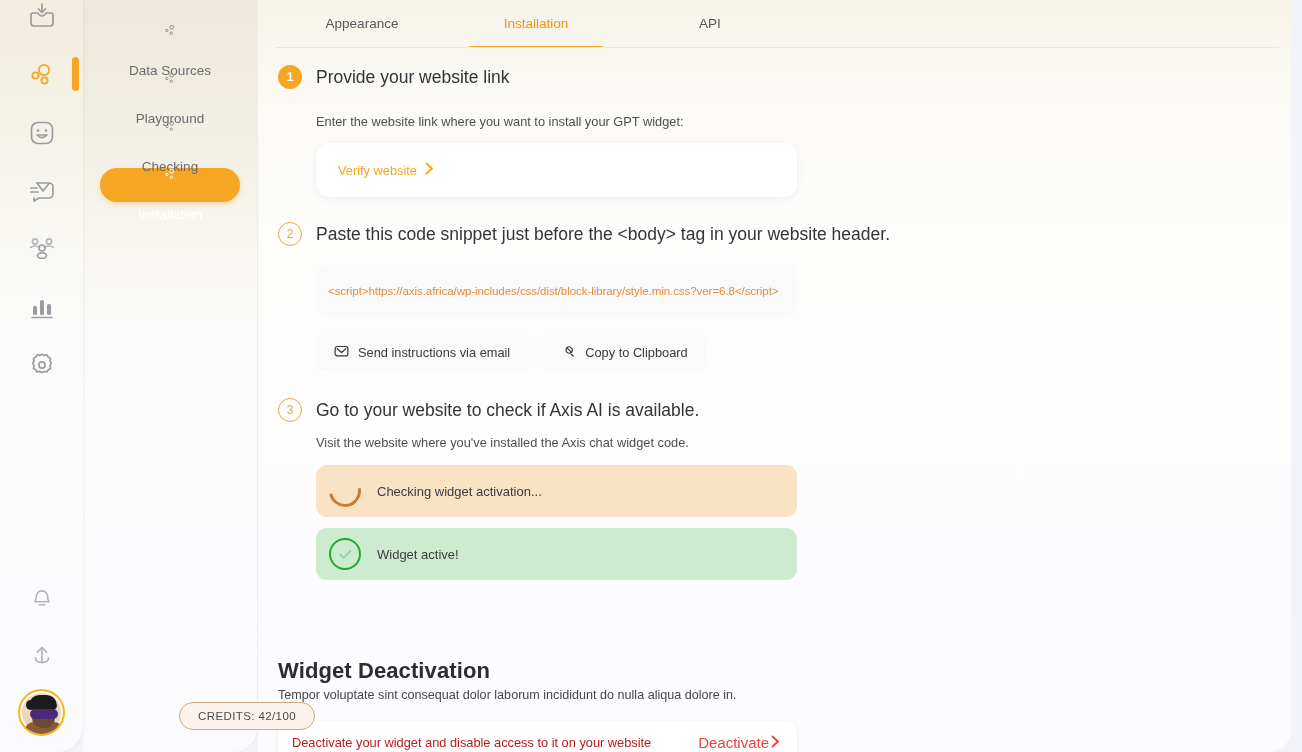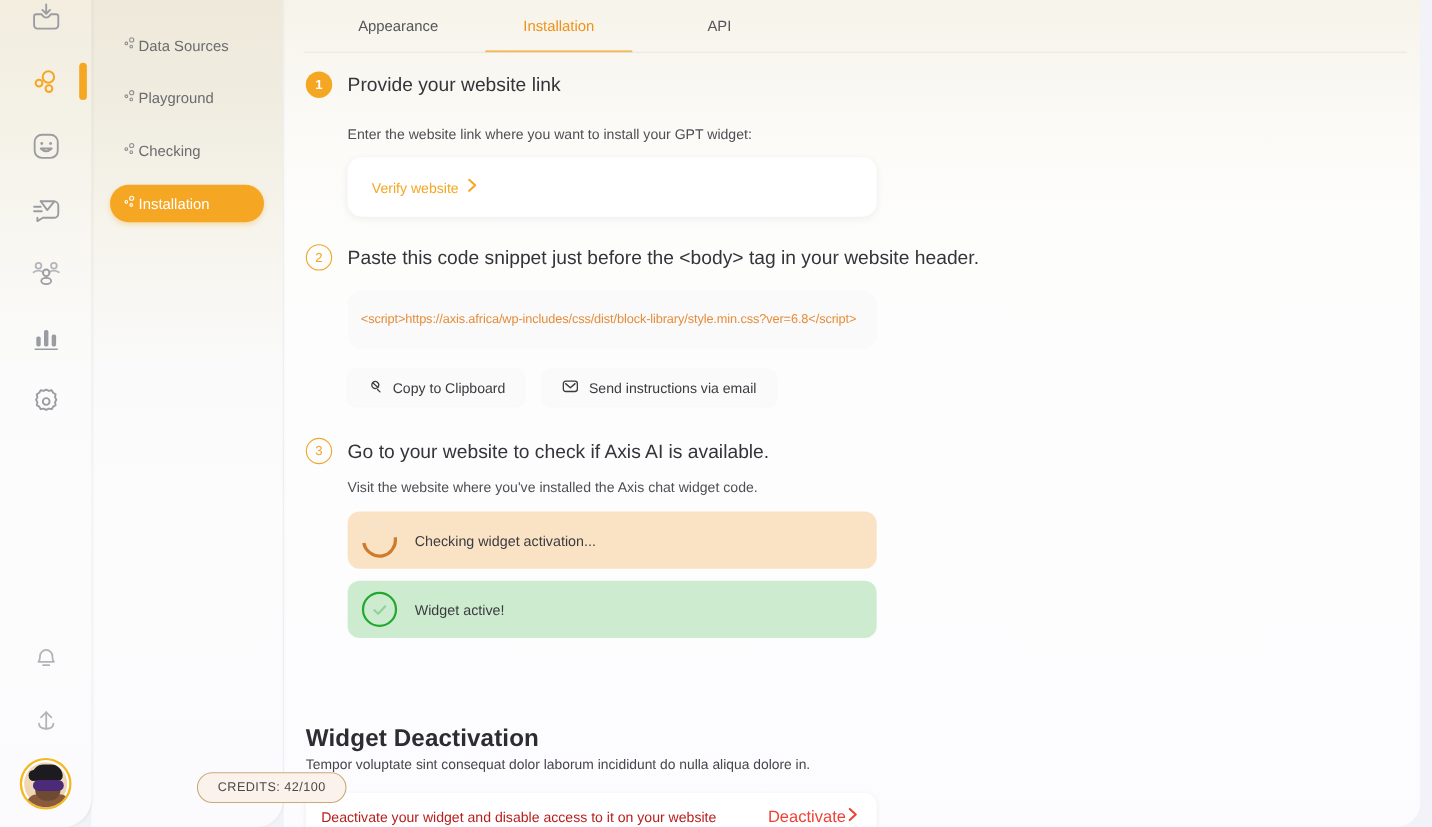--- a/index.html
+++ b/index.html
@@ -81,28 +81,29 @@
   .subnav {
     position: absolute; left: 83px; top: 0;
     width: 174px; height: 752px;
     background: linear-gradient(180deg, #eee9da 0%, #f0ece0 12%, #f6f4ec 28%, #fafafa 44%, #fcfcfd 62%, #fbfbfd 100%);
     border-bottom-right-radius: 24px;
     box-shadow: 1px 0 2px rgba(120,110,90,0.06);
     z-index: 4;
   }
   .subnav-list { padding-top: 24px; }
   .subnav-item {
-    display: flex; align-items: center; gap: 1px;
+    display: flex; align-items: center; gap: 23px;
     height: 34px;
     margin: 0 17px 14px 17px;
     padding: 0 12px;
     border-radius: 17px;
     color: #6b6b70;
     font-size: 13.5px;
     cursor: pointer;
+    flex-direction: column;
   }
   .subnav-item.active {
     background: #f5a623;
     color: #ffffff;
     box-shadow: 0 2px 5px rgba(245,166,35,0.35);
   }
   .credits {
     position: absolute; left: 96px; bottom: 22px;
     width: 136px; height: 28px;
     border: 1px solid #c9ab7a;
@@ -119,20 +120,21 @@
     width: 1033px; height: 752px;
     background: linear-gradient(180deg, #f6f3e9 0%, #f9f7f1 8%, #fcfbf8 18%, #fdfdfc 30%, #fdfdfe 60%, #fcfcfe 100%);
     border-bottom-right-radius: 22px;
     overflow: hidden;
   }
   .tabs {
     position: relative;
     height: 48px;
     display: flex; align-items: flex-start;
     padding-left: 31px;
+    gap: 28px;
   }
   .tab {
     width: 146px; text-align: center;
     font-size: 13.5px; color: #55565a;
     padding-top: 16px; height: 48px;
     cursor: pointer; position: relative;
   }
   .tab.active { color: #f0921a; }
   .tab.active:after {
     content: ""; position: absolute; left: 6px; right: 6px; bottom: 0;
@@ -442,36 +444,36 @@
       <div class="step" style="left:20px; top:174px;">
         <div class="step-badge badge-outline">2</div>
         <div style="margin-left:14px;">
           <div class="step-title">Paste this code snippet just before the &lt;body&gt; tag in your website header.</div>
           <div class="code-box">
             <span class="code-text">&lt;script&gt;https://axis.africa/wp-includes/css/dist/block-library/style.min.css?ver=6.8&lt;/script&gt;</span>
           </div>
           <div class="btn-row">
             <button class="btn">
               <span>
+                <svg width="15" height="14" viewBox="0 0 16 14" fill="none" stroke="#3a3a3f" stroke-width="1.3" stroke-linejoin="round">
+                  <rect x="1.2" y="2.2" width="13.6" height="10" rx="2.4"></rect>
+                  <path d="M3.4 4.6 L8 8.6 L12.6 4.6" stroke-linecap="round"></path>
+                </svg>
+              </span>
+              <span>Send instructions via email</span>
+            </button>
+            <button class="btn">
+              <span>
                 <svg width="14" height="14" viewBox="0 0 16 16" fill="none" stroke="#3a3a3f" stroke-width="1.3" stroke-linejoin="round">
                   <path d="M5.2 3.3 a3.6 3.6 0 1 0 5.6 4.4 a3.6 3.6 0 0 0 -5.6 -4.4 z" transform="translate(0.5 1)"></path>
                   <path d="M5.5 4.5 L11 9.5" stroke-linecap="round"></path>
                   <path d="M10.5 11.5 l2.5 2.5" stroke-linecap="round"></path>
                 </svg>
               </span>
               <span>Copy to Clipboard</span>
-            </button>
-            <button class="btn">
-              <span>
-                <svg width="15" height="14" viewBox="0 0 16 14" fill="none" stroke="#3a3a3f" stroke-width="1.3" stroke-linejoin="round">
-                  <rect x="1.2" y="2.2" width="13.6" height="10" rx="2.4"></rect>
-                  <path d="M3.4 4.6 L8 8.6 L12.6 4.6" stroke-linecap="round"></path>
-                </svg>
-              </span>
-              <span>Send instructions via email</span>
             </button>
           </div>
         </div>
       </div>
 
       <div class="step" style="left:20px; top:350px;">
         <div class="step-badge badge-outline">3</div>
         <div style="margin-left:14px;">
           <div class="step-title">Go to your website to check if Axis AI is available.</div>
           <div class="step-sub" style="margin-top:13px;">Visit the website where you've installed the Axis chat widget code.</div>

